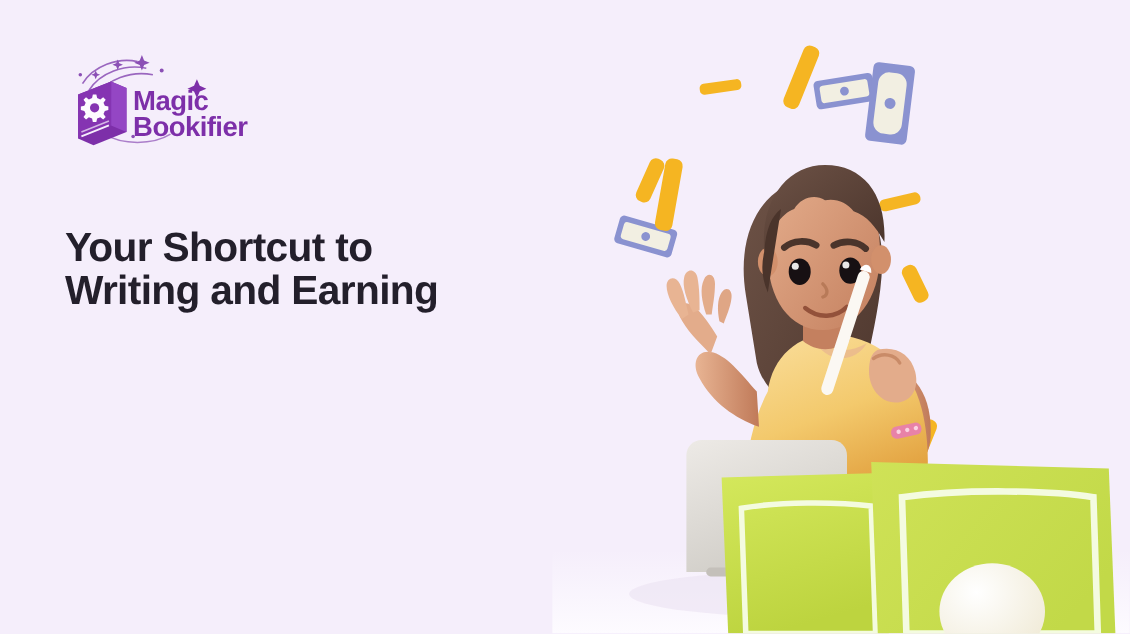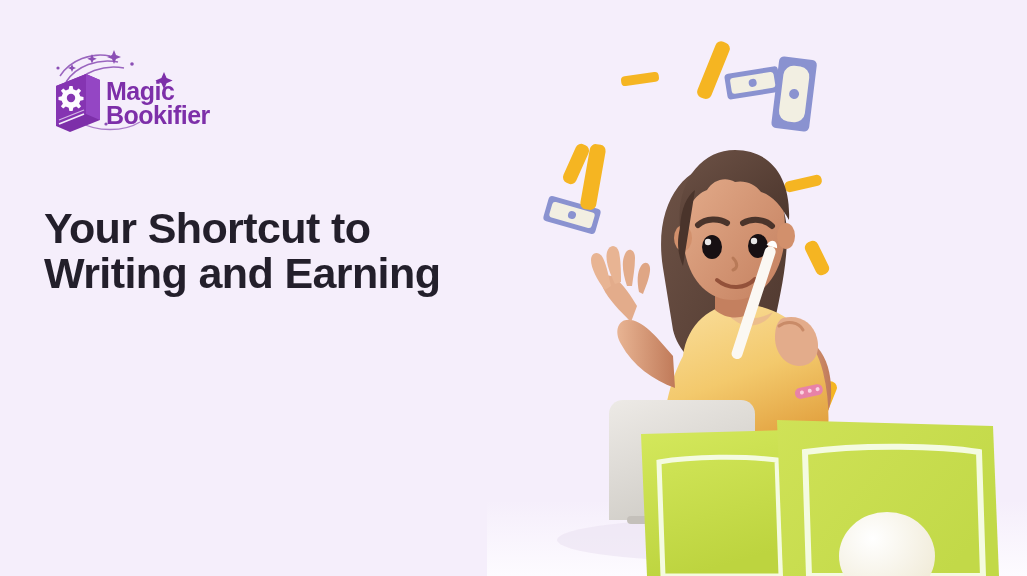--- a/index.html
+++ b/index.html
@@ -2,30 +2,30 @@
 <html><head>
 <meta charset="utf-8">
 <style>
   * { margin:0; padding:0; box-sizing:border-box; }
   html,body { width:1027px; height:576px; overflow:hidden; }
   body {
     background:#f5eefb;
     font-family:"Liberation Sans", sans-serif;
     position:relative;
   }
-  .hero { position:absolute; inset:0; }
+  .hero { position:absolute; inset:0;margin-left:15px; }
 
   
   .logo { position:absolute; left:40px; top:48px; width:200px; height:86px; }
   .logo svg { display:block; width:100%; height:100%; }
 
   
   .copy { position:absolute; left:44px; top:206px; width:430px; }
   .headline {
-    font-size:43px; line-height:1.05; font-weight:bold;
+    font-size:37px; line-height:1.05; font-weight:bold;
     color:#231f2b; letter-spacing:-0.6px; white-space:pre-line;
   }
   .subcopy {
     margin-top:26px; font-size:16.5px; line-height:1.62;
     color:#4b4553; white-space:pre-line;
   }
 
   
   .art { position:absolute; left:487px; top:0; width:540px; height:576px; }
   .art svg { display:block; width:100%; height:100%; }

